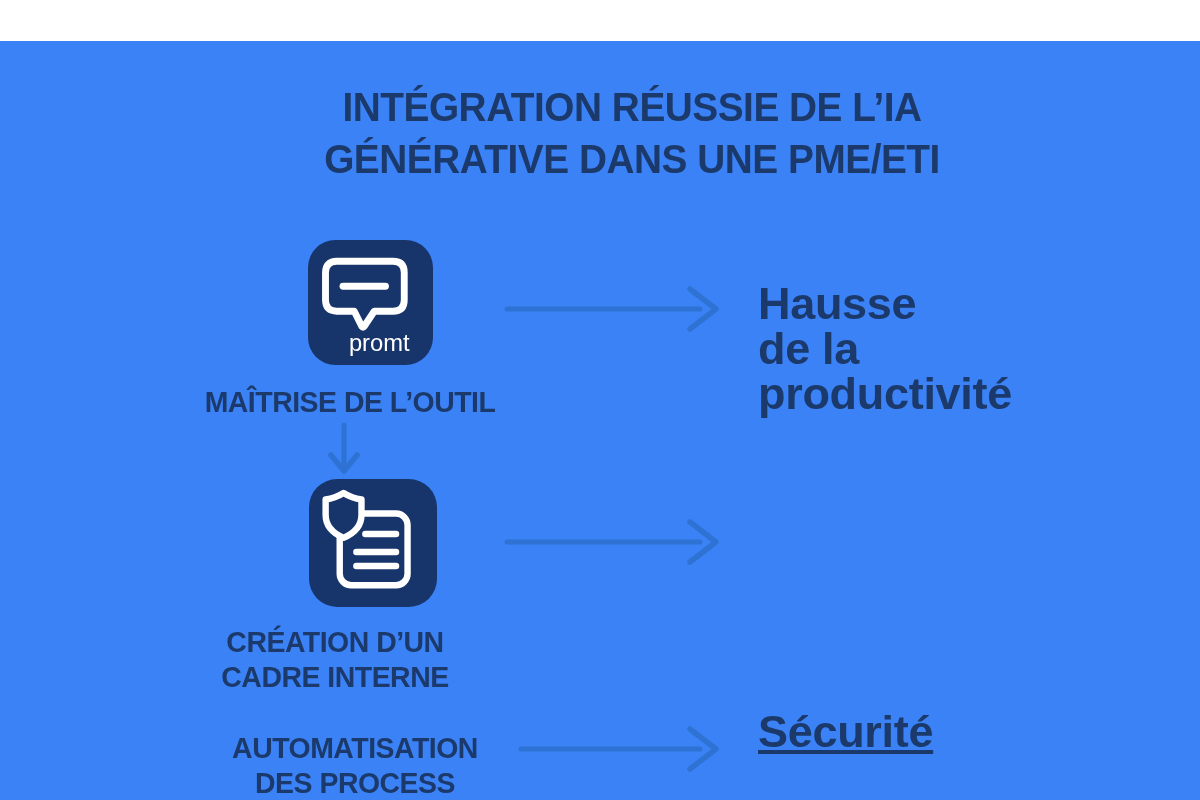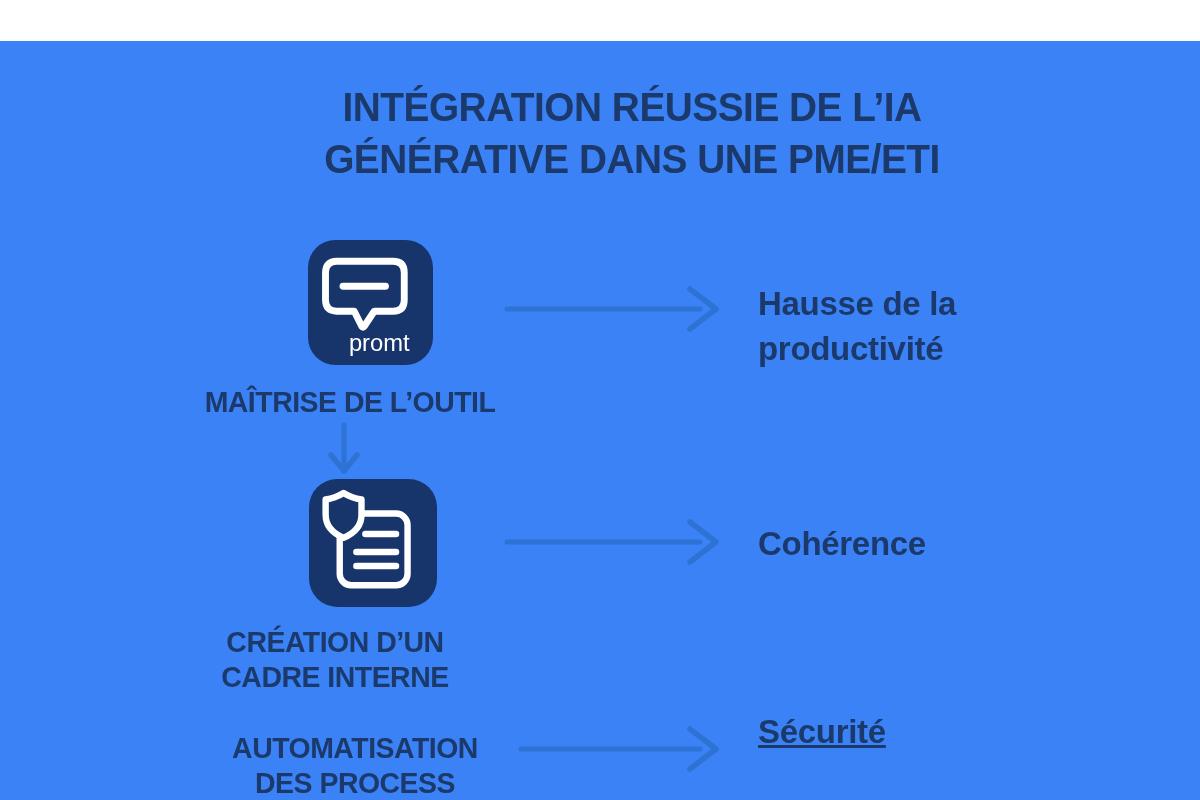--- a/index.html
+++ b/index.html
@@ -54,21 +54,21 @@
   .label-1 { left: 180px; top: 344px; width: 340px; }
   .label-2 { left: 175px; top: 584px; width: 320px; }
   .label-3 { left: 195px; top: 690px; width: 320px; }
 
   
   .outcome {
     position: absolute;
     left: 758px;
     color: #1b3a6b;
     font-weight: bold;
-    font-size: 33px;
+    font-size: 45px;
     line-height: 45px;
     letter-spacing: -0.3px;
   }
   .outcome-1 { top: 240px; width: 220px; }
   .outcome-2 { top: 480px; width: 300px; }
   .outcome-3 { top: 668px; width: 300px; text-decoration: underline; }
 
   
   .arrow { position: absolute; }
   .arrow-1 { left: 504px; top: 242px; }
@@ -132,21 +132,20 @@
     <div>CADRE INTERNE</div>
   </div>
 
   <div class="arrow arrow-2">
     <svg width="218" height="52" viewBox="0 0 218 52">
       <line x1="3" y1="26" x2="196" y2="26" stroke="#2e73d4" stroke-width="5" stroke-linecap="round"></line>
       <polyline points="186,6 212,26 186,46" fill="none" stroke="#2e73d4" stroke-width="5.5" stroke-linecap="round" stroke-linejoin="round"></polyline>
     </svg>
   </div>
 
-  <div class="outcome outcome-2">Cohérence</div>
 
   <div class="step-label label-3">
     <div>AUTOMATISATION</div>
     <div>DES PROCESS</div>
   </div>
 
   <div class="arrow arrow-3">
     <svg width="204" height="52" viewBox="0 0 204 52">
       <line x1="3" y1="26" x2="182" y2="26" stroke="#2e73d4" stroke-width="5" stroke-linecap="round"></line>
       <polyline points="172,6 198,26 172,46" fill="none" stroke="#2e73d4" stroke-width="5.5" stroke-linecap="round" stroke-linejoin="round"></polyline>

